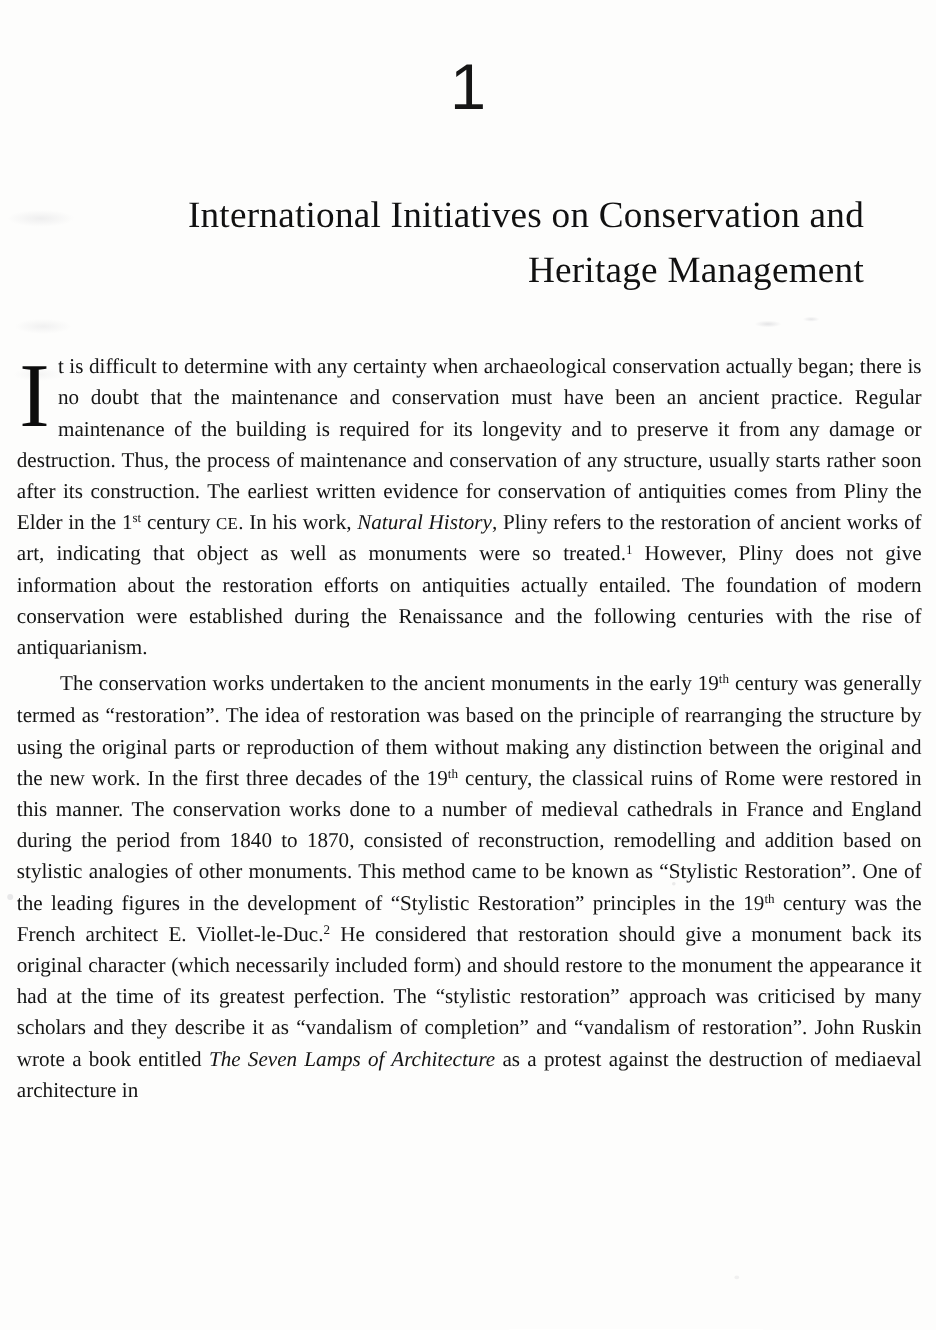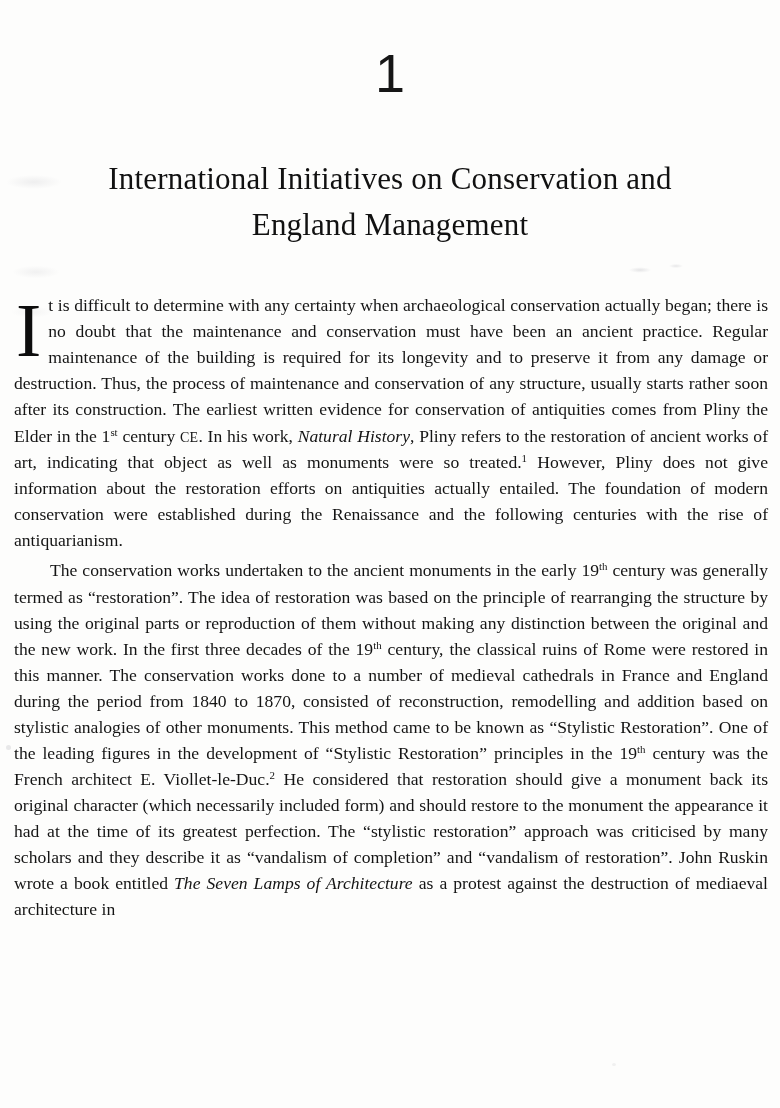--- a/index.html
+++ b/index.html
@@ -58,21 +58,21 @@
     font-weight: 400;
     line-height: 1;
     color: #161616;
   }
 
   .chapter-title {
     position: absolute;
     top: 135px;
     left: 60px;
     width: 660px;
-    text-align: center;
+    text-align: right;
     font-size: 31px;
     font-weight: 400;
     line-height: 46px;
     letter-spacing: 0.2px;
     color: #111111;
   }
   .chapter-title .tline { display: block; }
 
   .body-text {
     position: absolute;
@@ -130,21 +130,21 @@
   <div class="scan-noise"></div>
   <div class="scan-noise-r"></div>
   <div class="scan-dot" style="left:6px; top:745px; opacity:0.55;"></div>
   <div class="scan-dot" style="left:560px; top:735px; width:3px; height:3px; opacity:0.5;"></div>
   <div class="scan-dot" style="left:612px; top:1063px; width:4px; height:3px; opacity:0.35;"></div>
 
   <div class="chapter-number">1</div>
 
   <h1 class="chapter-title">
     <span class="tline">International Initiatives on Conservation and</span>
-    <span class="tline">England Management</span>
+    <span class="tline">Heritage Management</span>
   </h1>
 
   <div class="body-text">
 
     <p class="para">
       <span class="dropcap">I</span><span>t is difficult to determine with any certainty when archaeological conservation actually began; there is no doubt that the maintenance and conservation must have been an ancient practice. Regular maintenance of the building is required for its longevity and to preserve it from any damage or destruction. Thus, the process of maintenance and conservation of any structure, usually starts rather soon after its construction. The earliest written evidence for conservation of antiquities comes from Pliny the Elder in the 1</span><sup>st</sup><span> century </span><span class="smallcaps">ce</span><span>. In his work, </span><em>Natural History</em><span>, Pliny refers to the restoration of ancient works of art, indicating that object as well as monuments were so treated.</span><span class="fn">1</span><span> However, Pliny does not give information about the restoration efforts on antiquities actually entailed. The foundation of modern conservation were established during the Renaissance and the following centuries with the rise of antiquarianism.</span>
     </p>
 
     <p class="para para-indent">
       <span>The conservation works undertaken to the ancient monuments in the early 19</span><sup>th</sup><span> century was generally termed as “restoration”. The idea of restoration was based on the principle of rearranging the structure by using the original parts or reproduction of them without making any distinction between the original and the new work. In the first three decades of the 19</span><sup>th</sup><span> century, the classical ruins of Rome were restored in this manner. The conservation works done to a number of medieval cathedrals in France and England during the period from 1840 to 1870, consisted of reconstruction, remodelling and addition based on stylistic analogies of other monuments. This method came to be known as “Stylistic Restoration”. One of the leading figures in the development of “Stylistic Restoration” principles in the 19</span><sup>th</sup><span> century was the French architect E. Viollet-le-Duc.</span><span class="fn">2</span><span> He considered that restoration should give a monument back its original character (which necessarily included form) and should restore to the monument the appearance it had at the time of its greatest perfection. The “stylistic restoration” approach was criticised by many scholars and they describe it as “vandalism of completion” and “vandalism of restoration”. John Ruskin wrote a book entitled </span><em>The Seven Lamps of Architecture</em><span> as a protest against the destruction of mediaeval architecture in</span>

